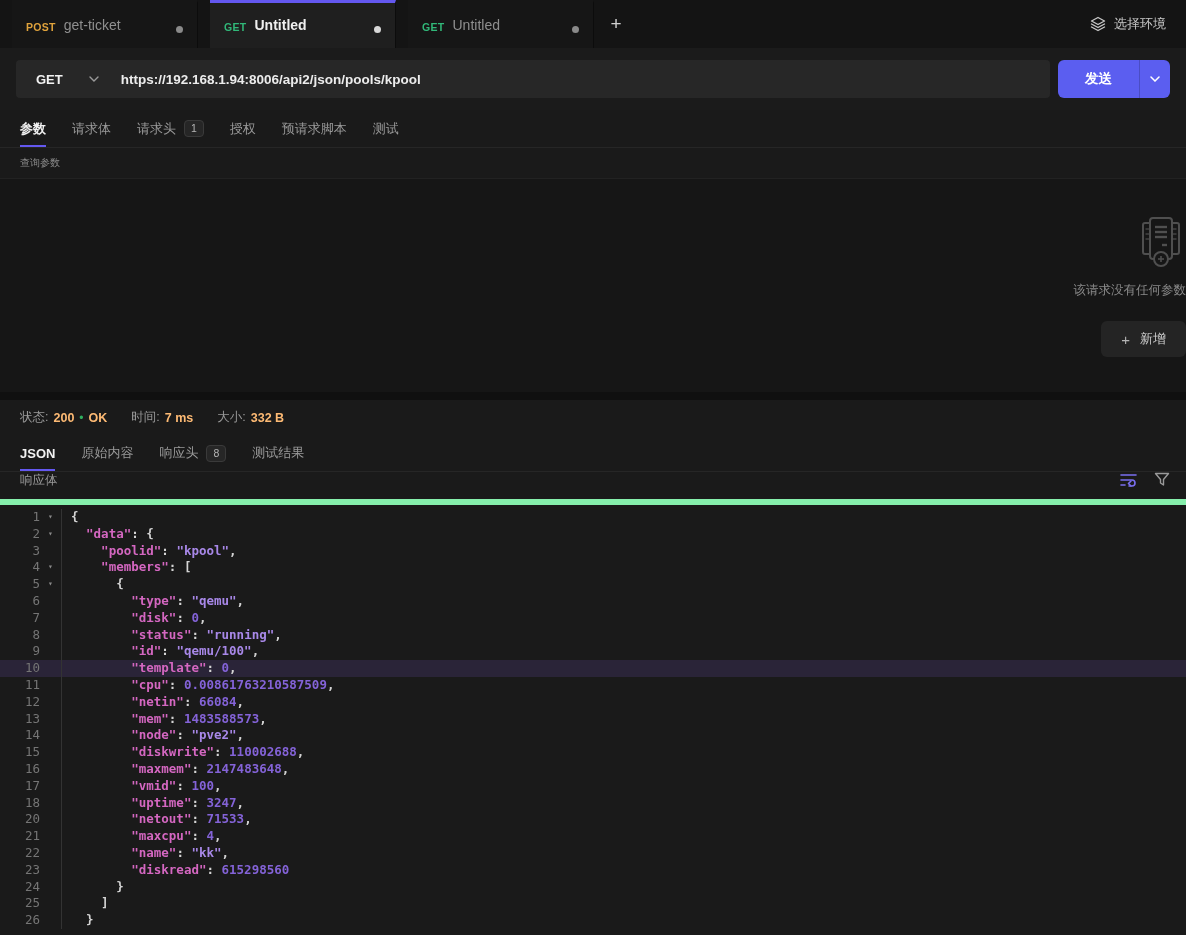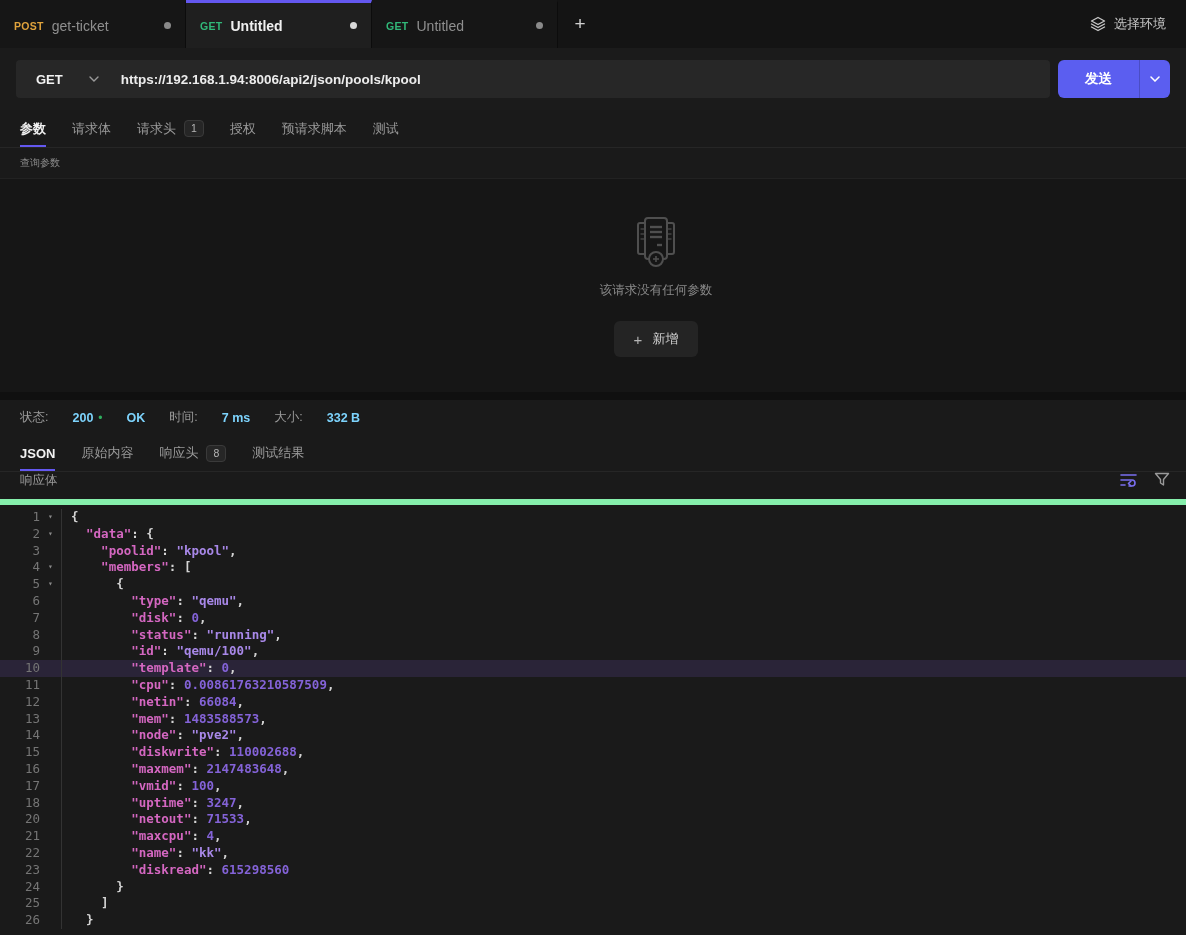--- a/index.html
+++ b/index.html
@@ -7,23 +7,23 @@
   .app {
     width:1186px; height:935px; overflow:hidden;
     background:#1a1a1a; color:#d4d4d4;
     font-family:"Liberation Sans","DejaVu Sans",sans-serif;
     font-size:13px;
   }
   
   .tabbar { height:48px; background:#141414; display:flex; align-items:stretch; }
   .tab-strip { display:flex; align-items:stretch; }
   .tab {
-    width:186px; display:flex; align-items:center; gap:8px;
-    padding:0 14px; cursor:pointer; border-right:1px solid #0c0c0c;
-    border-top:3px solid transparent; background:#161616;
+    width:186px; display:flex; align-items:flex-end; gap:8px;
+    padding:15px 14px; cursor:pointer; border-right:1px solid #0c0c0c;
+    border-top:3px solid transparent; background:#161616;margin-left:12px;
   }
   .tab.active { background:#1f1f1f; border-top:3px solid #6458f0; }
   .tab-method { font-size:10.5px; font-weight:bold; letter-spacing:.3px; }
   .tab-title { flex:1; color:#8f8f8f; font-size:14px; }
   .tab.active .tab-title { color:#f0f0f0; font-weight:bold; }
   .dot { width:7px; height:7px; border-radius:50%; background:#8a8a8a; }
   .dot-active { background:#d8d8d8; }
   .new-tab {
     width:44px; display:flex; align-items:center; justify-content:center;
     color:#d0d0d0; font-size:19px; cursor:pointer; background:none; border:none;
@@ -52,33 +52,33 @@
   .ptab { display:flex; align-items:center; gap:8px; color:#9a9a9a; cursor:pointer;
           border-bottom:2px solid transparent; padding-top:2px; font-size:13px; }
   .ptab.active { color:#f2f2f2; font-weight:bold; border-bottom:2px solid #6458f0; }
   .badge { background:#262626; border:1px solid #3a3a3a; border-radius:4px;
            color:#b5b5b5; font-size:10.5px; padding:1px 6px; line-height:13px; }
   
   .subheader { height:31px; display:flex; align-items:center; padding:0 20px;
                color:#8a8a8a; font-size:10px; background:#1a1a1a;
                border-bottom:1px solid #222; }
   .empty-zone { height:213px; background:#161616; display:flex; flex-direction:column;
-                align-items:center; justify-content:center; padding-left:126px; }
+                align-items:flex-end; justify-content:center; padding-left:126px; }
   .empty-text { color:#8a8a8a; font-size:12.5px; margin:14px 0 22px; }
   .add-btn { display:flex; align-items:center; gap:10px; background:#242424; border:none;
              border-radius:6px; padding:9px 20px; color:#d0d0d0; font-size:13px;
              cursor:pointer; }
   .add-plus { color:#b5b5b5; font-size:15px; }
   .splitter { height:8px; background:#101010; }
   
   .resp-meta { height:35px; display:flex; align-items:center; gap:24px;
                padding:0 20px; background:#1a1a1a; }
   .meta-item { display:flex; align-items:center; gap:5px; }
   .meta-label { color:#9a9a9a; font-size:12.5px; }
-  .meta-val { color:#7dd3fc; font-size:12.5px; font-weight:bold;margin-left:19px; }
+  .meta-val { color:#fdba74; font-size:12.5px; font-weight:bold; }
   .meta-dot { color:#2fae5e; font-size:12px; }
   
   .body-header { height:33px; display:flex; align-items:flex-start; padding:0 16px 0 20px;
                  border-bottom:6px solid #86efac; background:#1a1a1a; }
   .body-title { color:#9a9a9a; font-size:12.5px; flex:1; }
   .hdr-icons { display:flex; align-items:center; gap:16px; }
   .icon-btn { background:none; border:none; cursor:pointer; display:flex; padding:0; }
   
   .code-area { height:430px; overflow:hidden; background:#1a1a1a; padding-top:4px;
                font-family:"DejaVu Sans Mono","Liberation Mono",monospace; }

